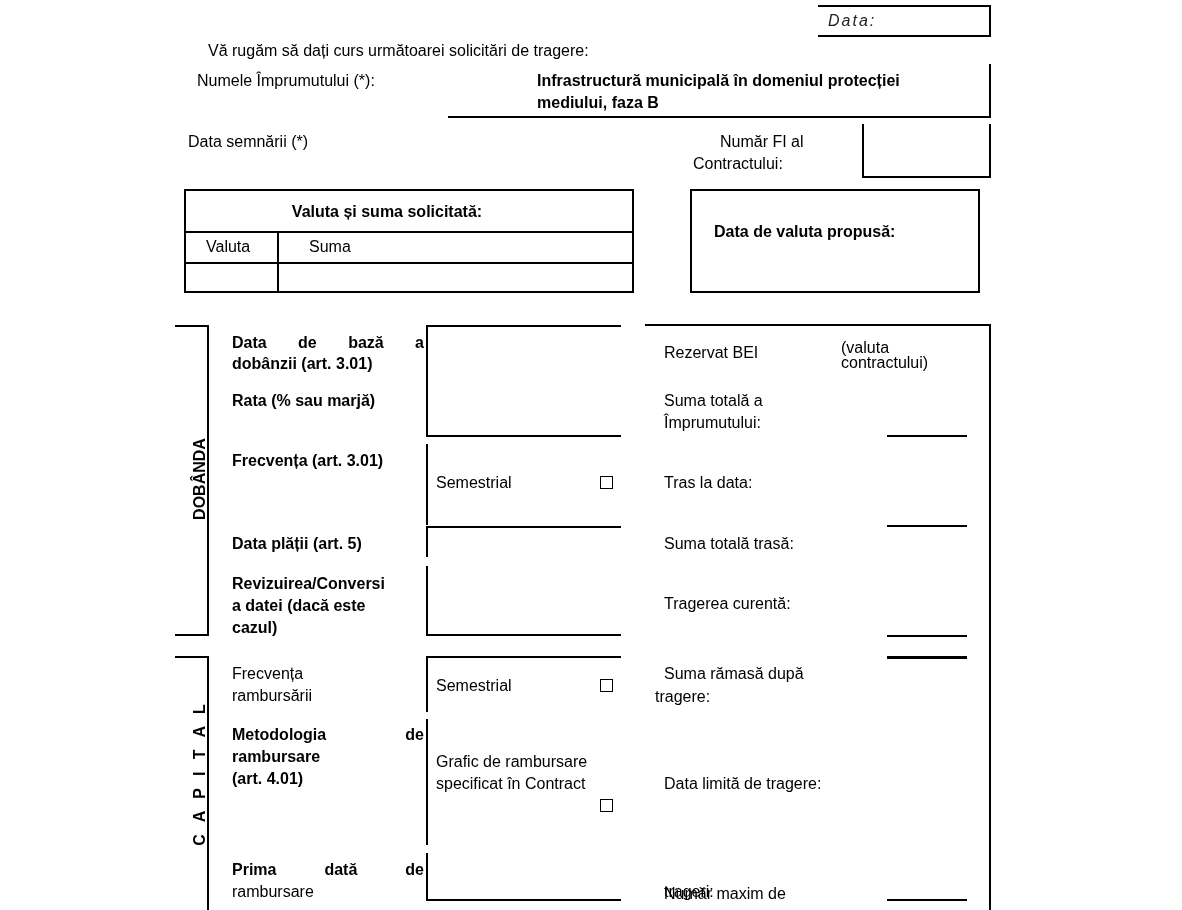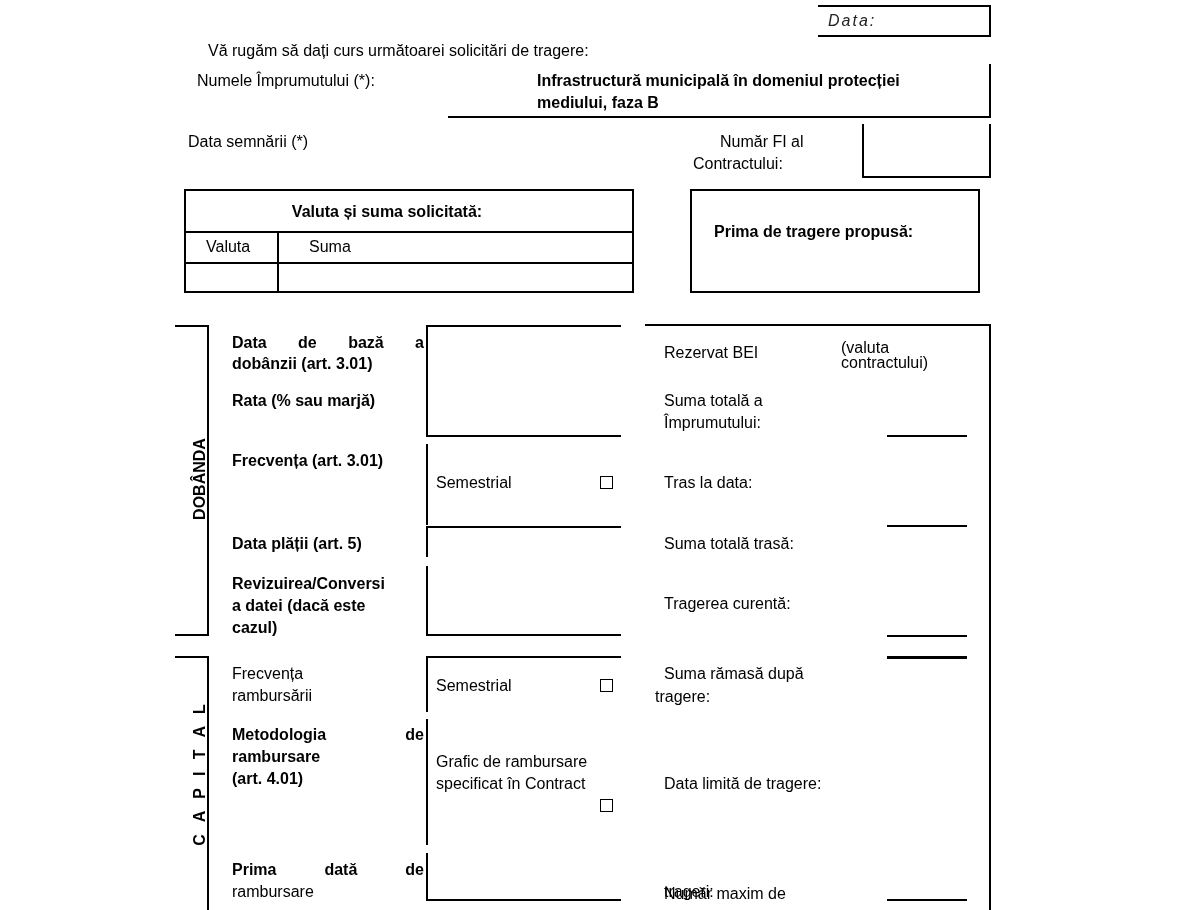--- a/index.html
+++ b/index.html
@@ -40,21 +40,21 @@
 <div class="t b" style="left:184px; top:201px; width:406px; text-align:center;">Valuta și suma solicitată:</div>
 <div class="hl" style="left:184px; top:231px; width:450px;"></div>
 <div class="hl" style="left:184px; top:262px; width:450px;"></div>
 <div class="vl" style="left:277px; top:231px; height:62px;"></div>
 <div class="t" style="left:206px; top:236px;">Valuta</div>
 <div class="t" style="left:309px; top:236px;">Suma</div>
 <div class="field" style="left:186px; top:264px; width:90px; height:27px;"></div>
 <div class="field" style="left:279px; top:264px; width:353px; height:27px;"></div>
 
 <div class="box" style="left:690px; top:189px; width:290px; height:104px;"></div>
-<div class="t b" style="left:714px; top:221px;">Prima de tragere propusă:</div>
+<div class="t b" style="left:714px; top:221px;">Data de valuta propusă:</div>
 
 <div class="field" style="left:175px; top:325px; width:34px; height:311px; border-top:2px solid #000; border-right:2px solid #000; border-bottom:2px solid #000; box-sizing:border-box;"></div>
 <div class="vert" style="left:120px; top:468px; width:160px; height:22px; line-height:22px;">DOBÂNDA</div>
 
 <div class="t b just" style="left:232px; top:332px; width:192px;">Data de bază a</div>
 <div class="t b" style="left:232px; top:353px;">dobânzii (art. 3.01)</div>
 
 <div class="t b" style="left:232px; top:390px;">Rata (% sau marjă)</div>
 
 <div class="field" style="left:426px; top:325px; width:195px; height:112px; border-top:2px solid #000; border-left:2px solid #000; border-bottom:2px solid #000; box-sizing:border-box;"></div>

